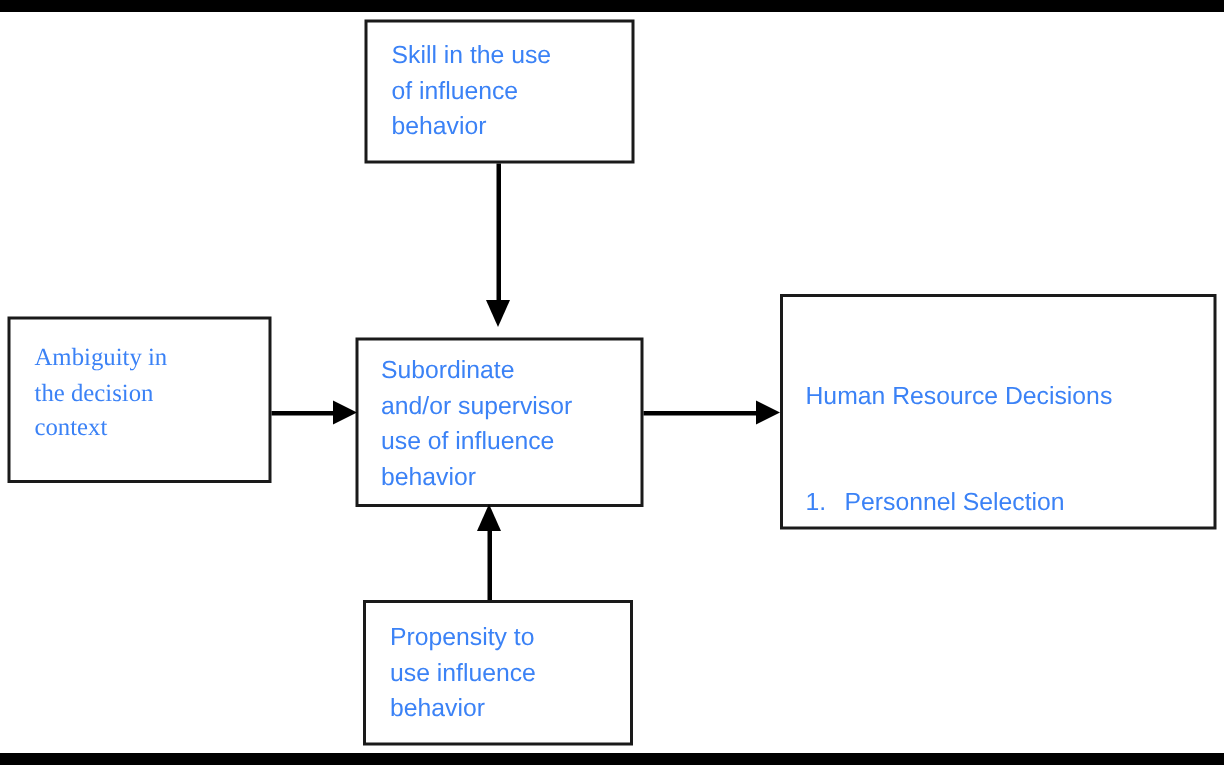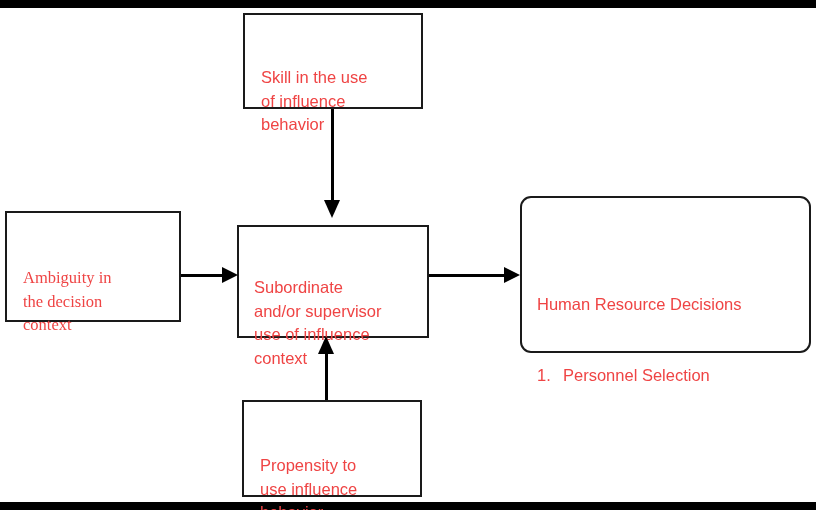--- a/index.html
+++ b/index.html
@@ -28,39 +28,38 @@
     position: absolute;
     box-sizing: border-box;
     border: 2px solid #1a1a1a;
     background: #ffffff;
     color: #000000;
   }
   .node .text {
     position: absolute;
     font-size: 16.5px;
     line-height: 23.5px;
-    color: #ef4444;
+    color: #3b82f6;
     white-space: pre-wrap;
-    margin-top: 40px;
   }
 
   
   #node-skill       { left: 243px; top: 13px;  width: 180px; height: 96px; }
   #node-skill .text { left: 16px;  top: 11px;  width: 158px; }
 
   #node-ambiguity       { left: 5px;  top: 211px; width: 176px; height: 111px; }
   #node-ambiguity .text { left: 16px; top: 13px;  width: 152px; font-family: Liberation Serif, serif; }
 
   #node-use       { left: 237px; top: 225px; width: 192px; height: 113px; }
   #node-use .text { left: 15px;  top: 9px;   width: 176px; }
 
   #node-propensity       { left: 242px; top: 400px; width: 180px; height: 97px; }
   #node-propensity .text { left: 16px;  top: 12px;  width: 160px; }
 
-  #node-hr       { left: 520px; top: 196px; width: 291px; height: 157px; border-radius: 11px; }
+  #node-hr       { left: 520px; top: 196px; width: 291px; height: 157px; }
   #node-hr .text { left: 15px;  top: 8px;   width: 272px; }
 
   .hr-line { display: block; white-space: pre; }
   .hr-line .num { display: inline-block; width: 26px; }
 
   
   .conn { position: absolute; background: #000000; }
   .arrowhead { position: absolute; width: 0; height: 0; }
 
   
@@ -116,21 +115,21 @@
   <div class="node" id="node-ambiguity">
     <div class="text">Ambiguity in
 the decision
 context</div>
   </div>
 
   <div class="node" id="node-use">
     <div class="text">Subordinate
 and/or supervisor
 use of influence
-context</div>
+behavior</div>
   </div>
 
   <div class="node" id="node-propensity">
     <div class="text">Propensity to
 use influence
 behavior</div>
   </div>
 
   <div class="node" id="node-hr">
     <div class="text">

